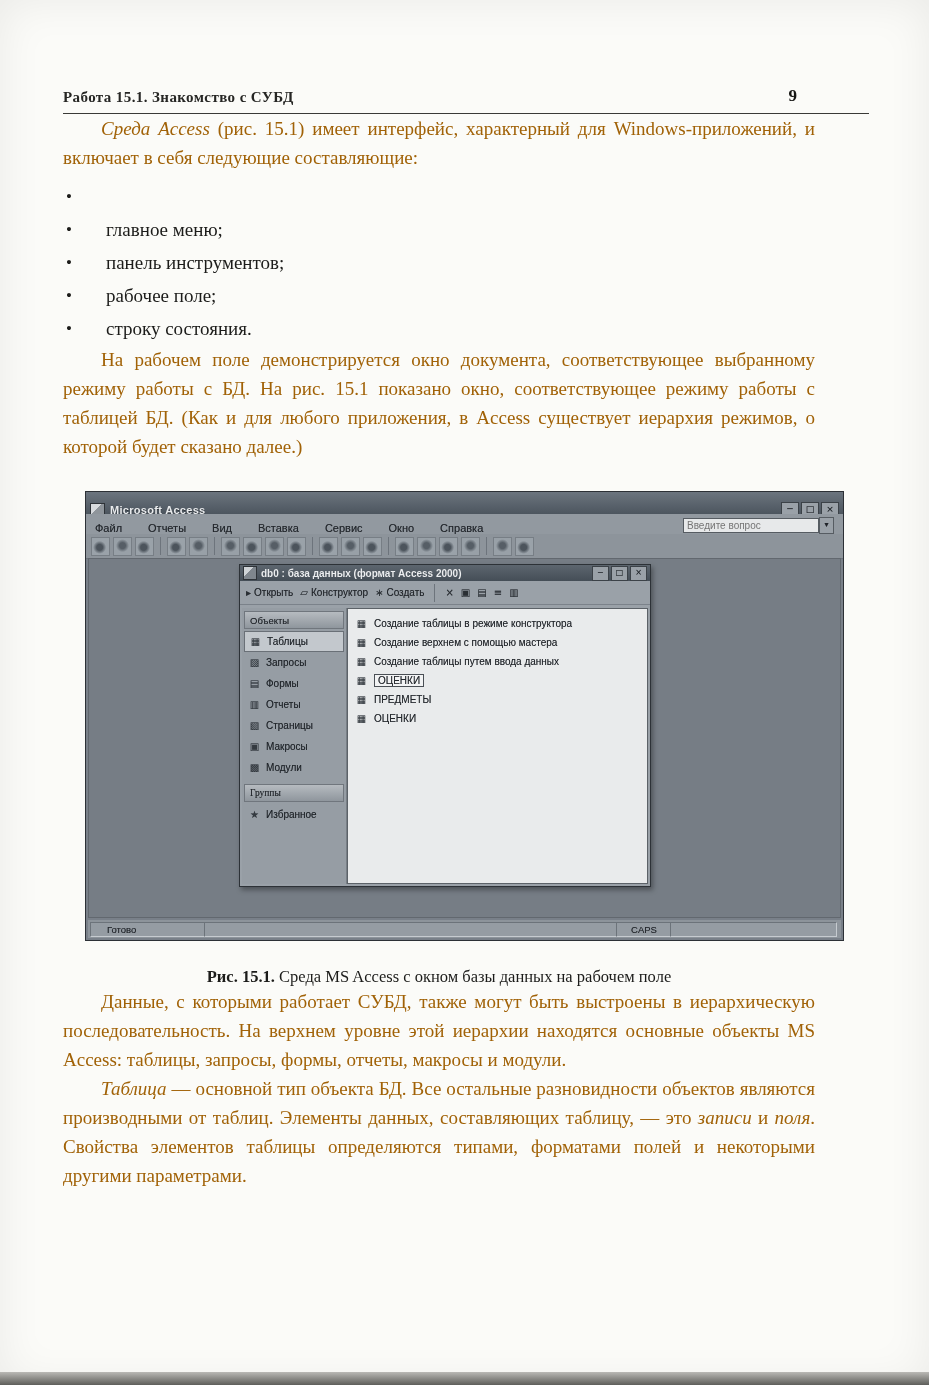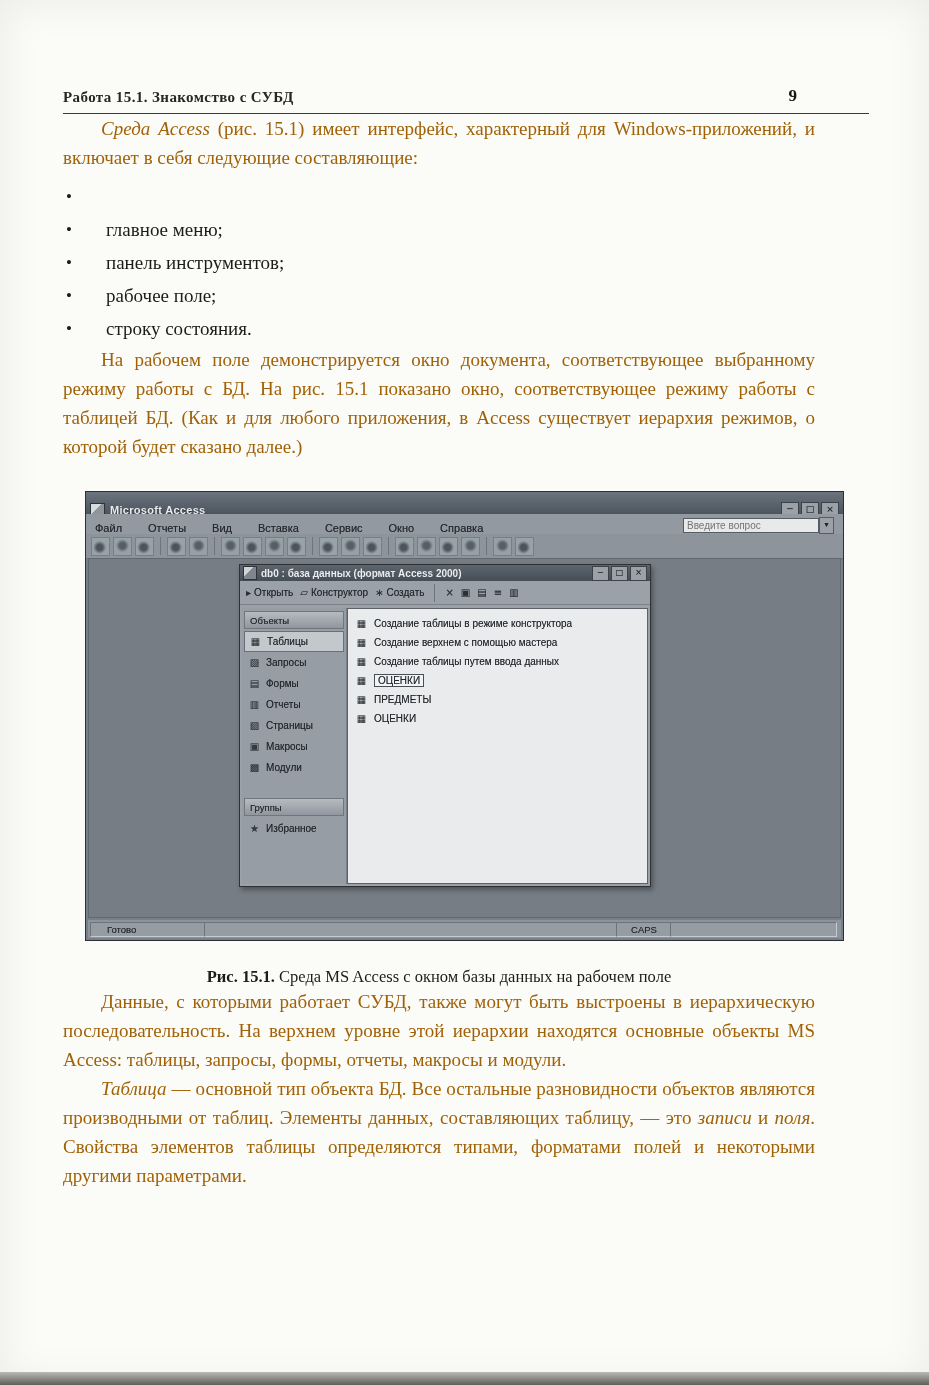--- a/index.html
+++ b/index.html
@@ -234,21 +234,21 @@
                 <span>Страницы</span>
               </div>
               <div class="obj">
                 <span class="oglyph">▣</span>
                 <span>Макросы</span>
               </div>
               <div class="obj">
                 <span class="oglyph">▩</span>
                 <span>Модули</span>
               </div>
-              <div class="phead" style="margin-top:20px;">Группы</div>
+              <div class="phead" style="margin-top:6px;font-family:Liberation Serif, serif;">Группы</div>
               <div class="obj">
                 <span class="oglyph">★</span>
                 <span>Избранное</span>
               </div>
             </div>
 
             <div class="listarea">
               <div class="lrow">
                 <span class="oglyph">▦</span>
                 <span>Создание таблицы в режиме конструктора</span>

